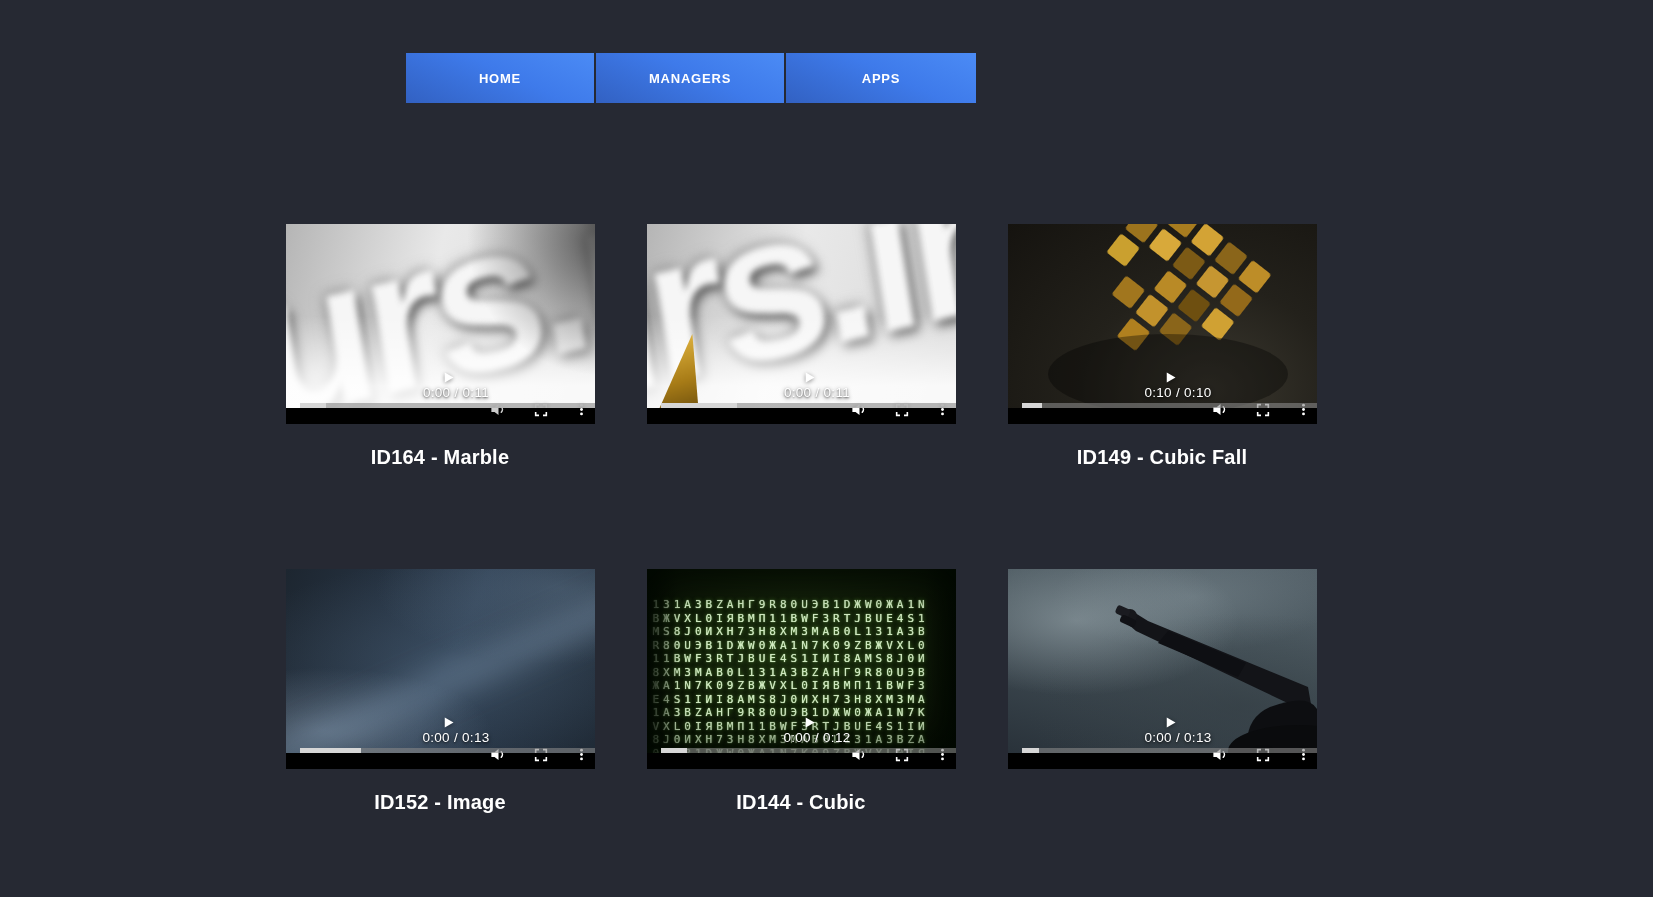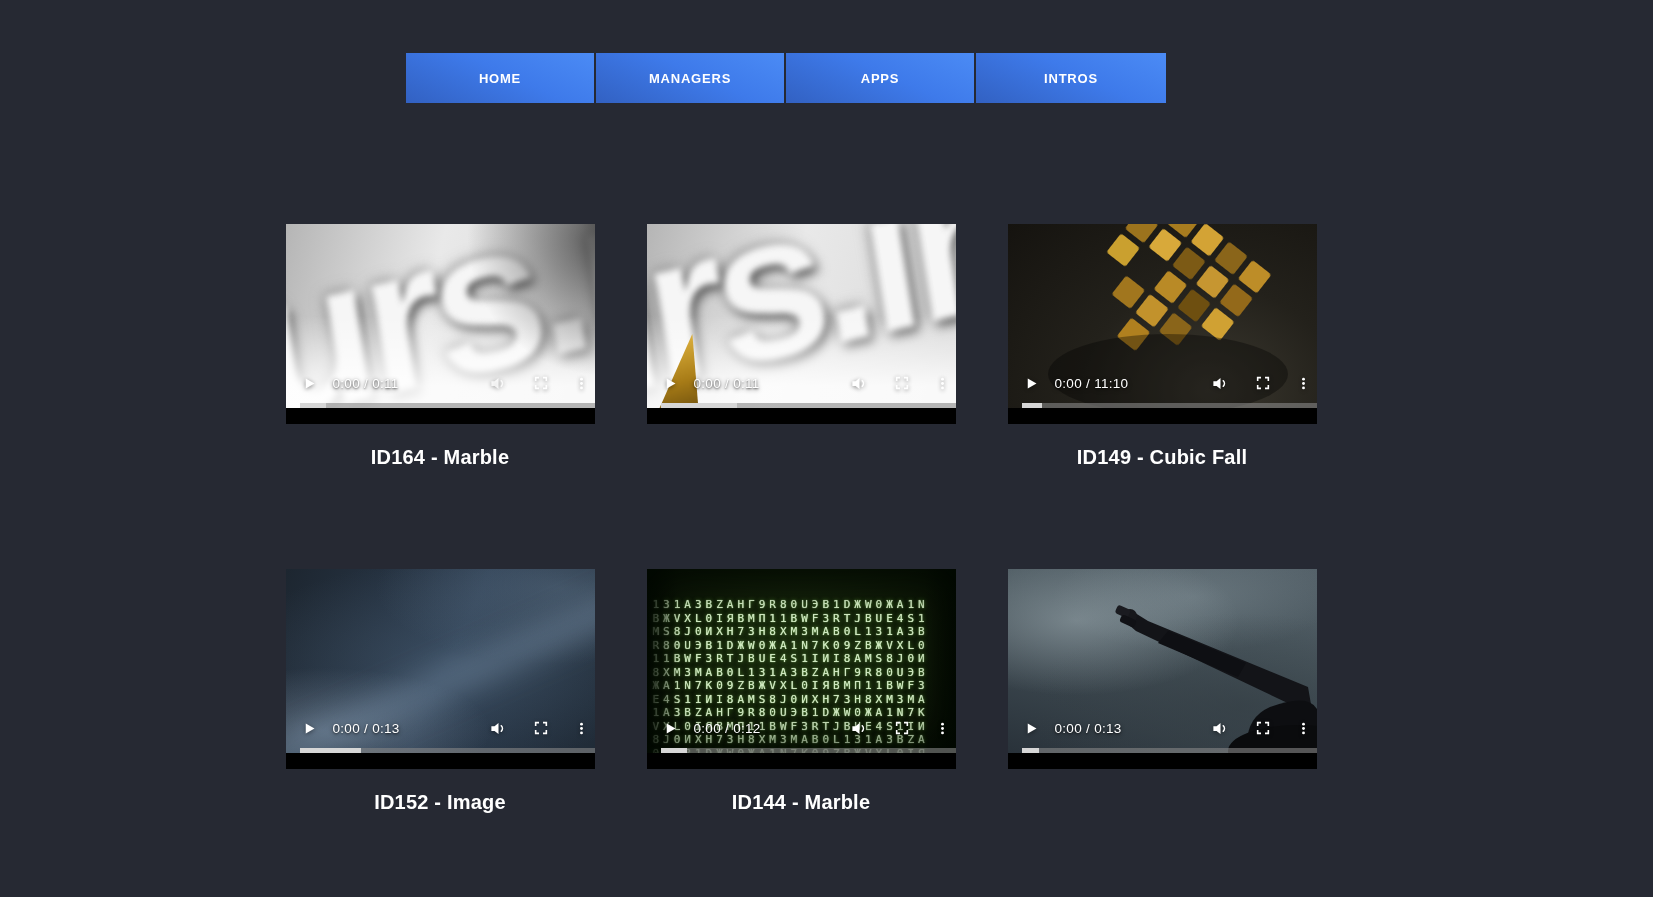--- a/index.html
+++ b/index.html
@@ -22,21 +22,21 @@
   .caption { margin-top:22px; text-align:center; color:#fff; font-size:20px; font-weight:bold;
              letter-spacing:.2px; }
 
   
   .tile { position:relative; width:309px; height:200px; background:#000; overflow:hidden; cursor:pointer; }
   .art  { position:absolute; left:0; right:0; top:0; bottom:16px; overflow:hidden; }
 
   
   .vcontrols { position:absolute; left:0; right:0; bottom:28px; height:26px; display:flex;
                align-items:center; padding-left:16px; z-index:5;
-               filter:drop-shadow(0 1px 2px rgba(0,0,0,.45)); }
+               filter:drop-shadow(0 1px 2px rgba(0,0,0,.45));flex-direction:column; }
   .vtime { color:#fff; font-size:13.5px; margin-left:16px; letter-spacing:.3px;
            text-shadow:0 1px 2px rgba(0,0,0,.5); white-space:nowrap; }
   .vicons { margin-left:auto; display:flex; align-items:center; gap:25px; padding-right:6px; }
   .icn { display:flex; align-items:center; justify-content:center; cursor:pointer; }
   .vtrack { position:absolute; left:14px; right:0; bottom:16px; height:5px;
             background:rgba(135,135,135,.6); z-index:5; cursor:pointer; }
   .vloaded { height:100%; background:#d6d6d6; width:8%; }
 
   
   
@@ -89,21 +89,20 @@
 </style>
 </head>
 <body>
 
 <div class="wrap">
 
   <div class="nav">
     <div class="nav-btn">HOME</div>
     <div class="nav-btn">MANAGERS</div>
     <div class="nav-btn">APPS</div>
-    <div class="nav-btn">INTROS</div>
   </div>
 
   <div class="grid">
 
     <div class="cell">
       <div class="tile">
         <div class="art art-marble">
           <div class="marble-text">urs.ino</div>
           <div class="marble-fade"></div>
           <div class="marble-shadow-tr"></div>
@@ -217,21 +216,21 @@
             </g>
             <ellipse cx="160" cy="150" rx="120" ry="40" fill="rgba(0,0,0,.35)"></ellipse>
           </svg>
         </div>
         <div class="vcontrols">
           <span class="icn">
             <svg viewBox="0 0 24 24" width="15" height="15">
                 <path d="M6 4l14 8-14 8z" fill="#fff"></path>
               </svg>
             </span>
-          <span class="vtime">0:00 / 11:10</span>
+          <span class="vtime">0:10 / 0:10</span>
           <span class="vicons">
             <span class="icn">
               <svg viewBox="0 0 24 24" width="19" height="19">
                   <path d="M3 9v6h4l5 4V5L7 9H3z" fill="#fff"></path>
                   <path d="M15.5 8.5a5 5 0 0 1 0 7" stroke="#fff" stroke-width="2" fill="none" stroke-linecap="round"></path>
                 </svg>
               </span>
             <span class="icn">
               <svg viewBox="0 0 24 24" width="16" height="16">
                   <path d="M4 9V4h5M15 4h5v5M20 15v5h-5M9 20H4v-5" stroke="#fff" stroke-width="2.4" fill="none"></path>
@@ -344,21 +343,21 @@
                     <circle cx="12" cy="19" r="2.3"></circle>
                   </g>
                 </svg>
               </span>
           </span>
         </div>
         <div class="vtrack">
             <div class="vloaded" style="width: 9%;"></div>
           </div>
       </div>
-      <div class="caption">ID144 - Marble</div>
+      <div class="caption">ID144 - Cubic</div>
     </div>
 
     <div class="cell">
       <div class="tile">
         <div class="art art-cinematic">
           <svg viewBox="0 0 309 184">
             <polygon points="309,170 300,118 140,52 124,42 114,50 128,62 288,138 296,178" fill="#131418"></polygon>
             <polygon points="160,62 150,74 230,108 238,94" fill="#0e0f13"></polygon>
             <circle cx="122" cy="47" r="7" fill="#16171b"></circle>
             <rect x="108" y="38" width="14" height="9" rx="3" transform="rotate(24 115 42)" fill="#1a1b20"></rect>

